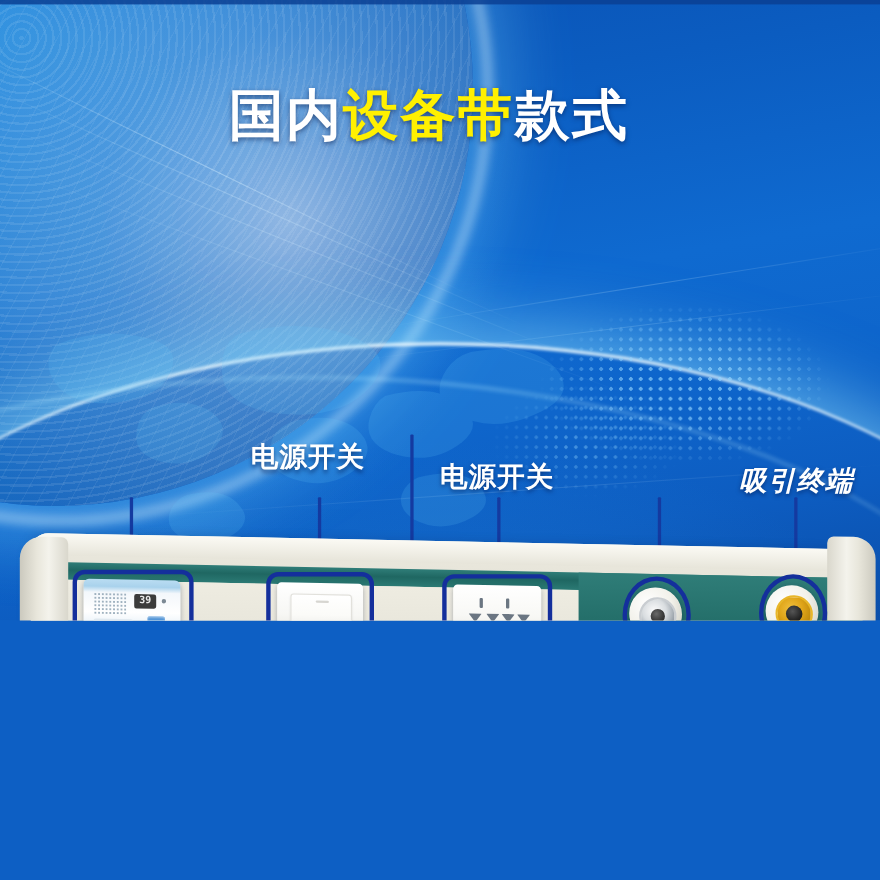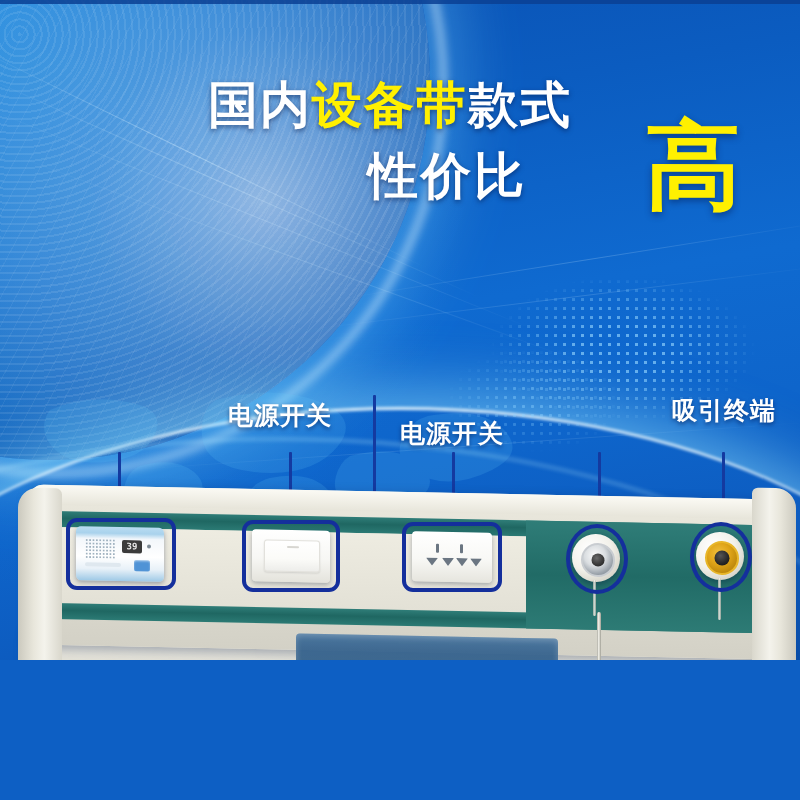--- a/index.html
+++ b/index.html
@@ -2,21 +2,21 @@
 <html><head>
 <meta charset="utf-8">
 <title>Medical Bed Head Unit Product Banner</title>
 <style>
   html,body{margin:0;padding:0;}
   body{
     width:800px;height:800px;overflow:hidden;
     font-family:"Liberation Sans","DejaVu Sans",sans-serif;
     background:#0d5fc4;
   }
-  .stage{position:relative;width:800px;height:660px;overflow:hidden;}
+  .stage{position:relative;width:800px;height:564px;overflow:hidden;}
 
   
   .bg-base{
     position:absolute;inset:0;
     background:
       radial-gradient(ellipse 620px 380px at 52% 118%, rgba(255,255,255,.95) 0%, rgba(150,225,255,.55) 18%, rgba(40,150,230,.12) 45%, rgba(0,0,0,0) 70%),
       radial-gradient(ellipse 560px 520px at 6% 30%, rgba(120,205,255,.40) 0%, rgba(40,140,225,.10) 55%, rgba(0,0,0,0) 75%),
       linear-gradient(170deg,#0a52b4 0%,#0b5cc0 22%,#0f6ad0 48%,#0e65cb 66%,#0d5cc0 82%,#0a4ea9 100%);
   }
   
@@ -308,29 +308,25 @@
   </svg>
 
   <div class="halftone"></div>
   <div class="halftone2"></div>
   <div class="topline"></div>
 
   <div class="headline">
     <div class="hl-row1">
       <span class="w">国内</span><span class="y">设备带</span><span class="w">款式</span>
     </div>
-    <div class="hl-row2">
-      <span class="hl-left">性价比</span>
-      <span class="hl-gao">高</span>
-    </div>
   </div>
 
   <div class="label" style="left:228px;top:399px;">电源开关</div>
   <div class="label" style="left:400px;top:417px;">电源开关</div>
-  <div class="label" style="left:672px;top:394px;">吸引终端</div>
+  <div class="label" style="left:672px;top:420px;font-style:italic;">吸引终端</div>
 
   <div class="lead" style="left:118px;top:452px;height:78px;"></div>
   <div class="lead" style="left:289px;top:452px;height:80px;"></div>
   <div class="lead" style="left:373px;top:395px;height:200px;"></div>
   <div class="lead" style="left:452px;top:452px;height:82px;"></div>
   <div class="lead" style="left:598px;top:452px;height:92px;"></div>
   <div class="lead" style="left:722px;top:452px;height:88px;"></div>
 
   <div class="panel-wrap">
     <div class="rail"></div>

